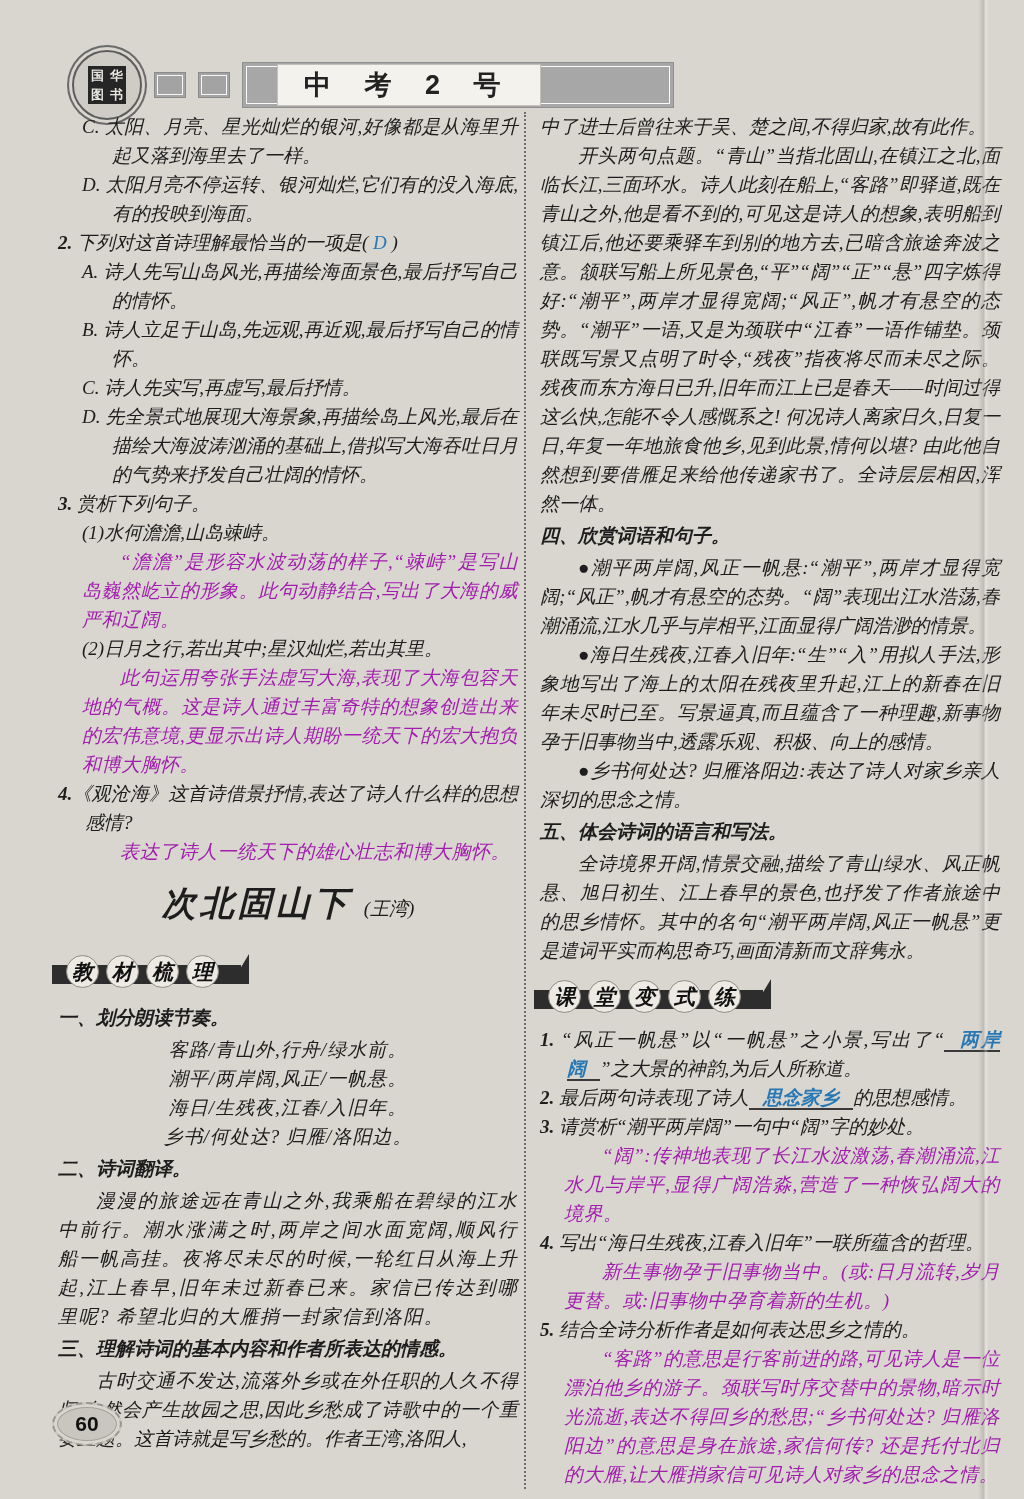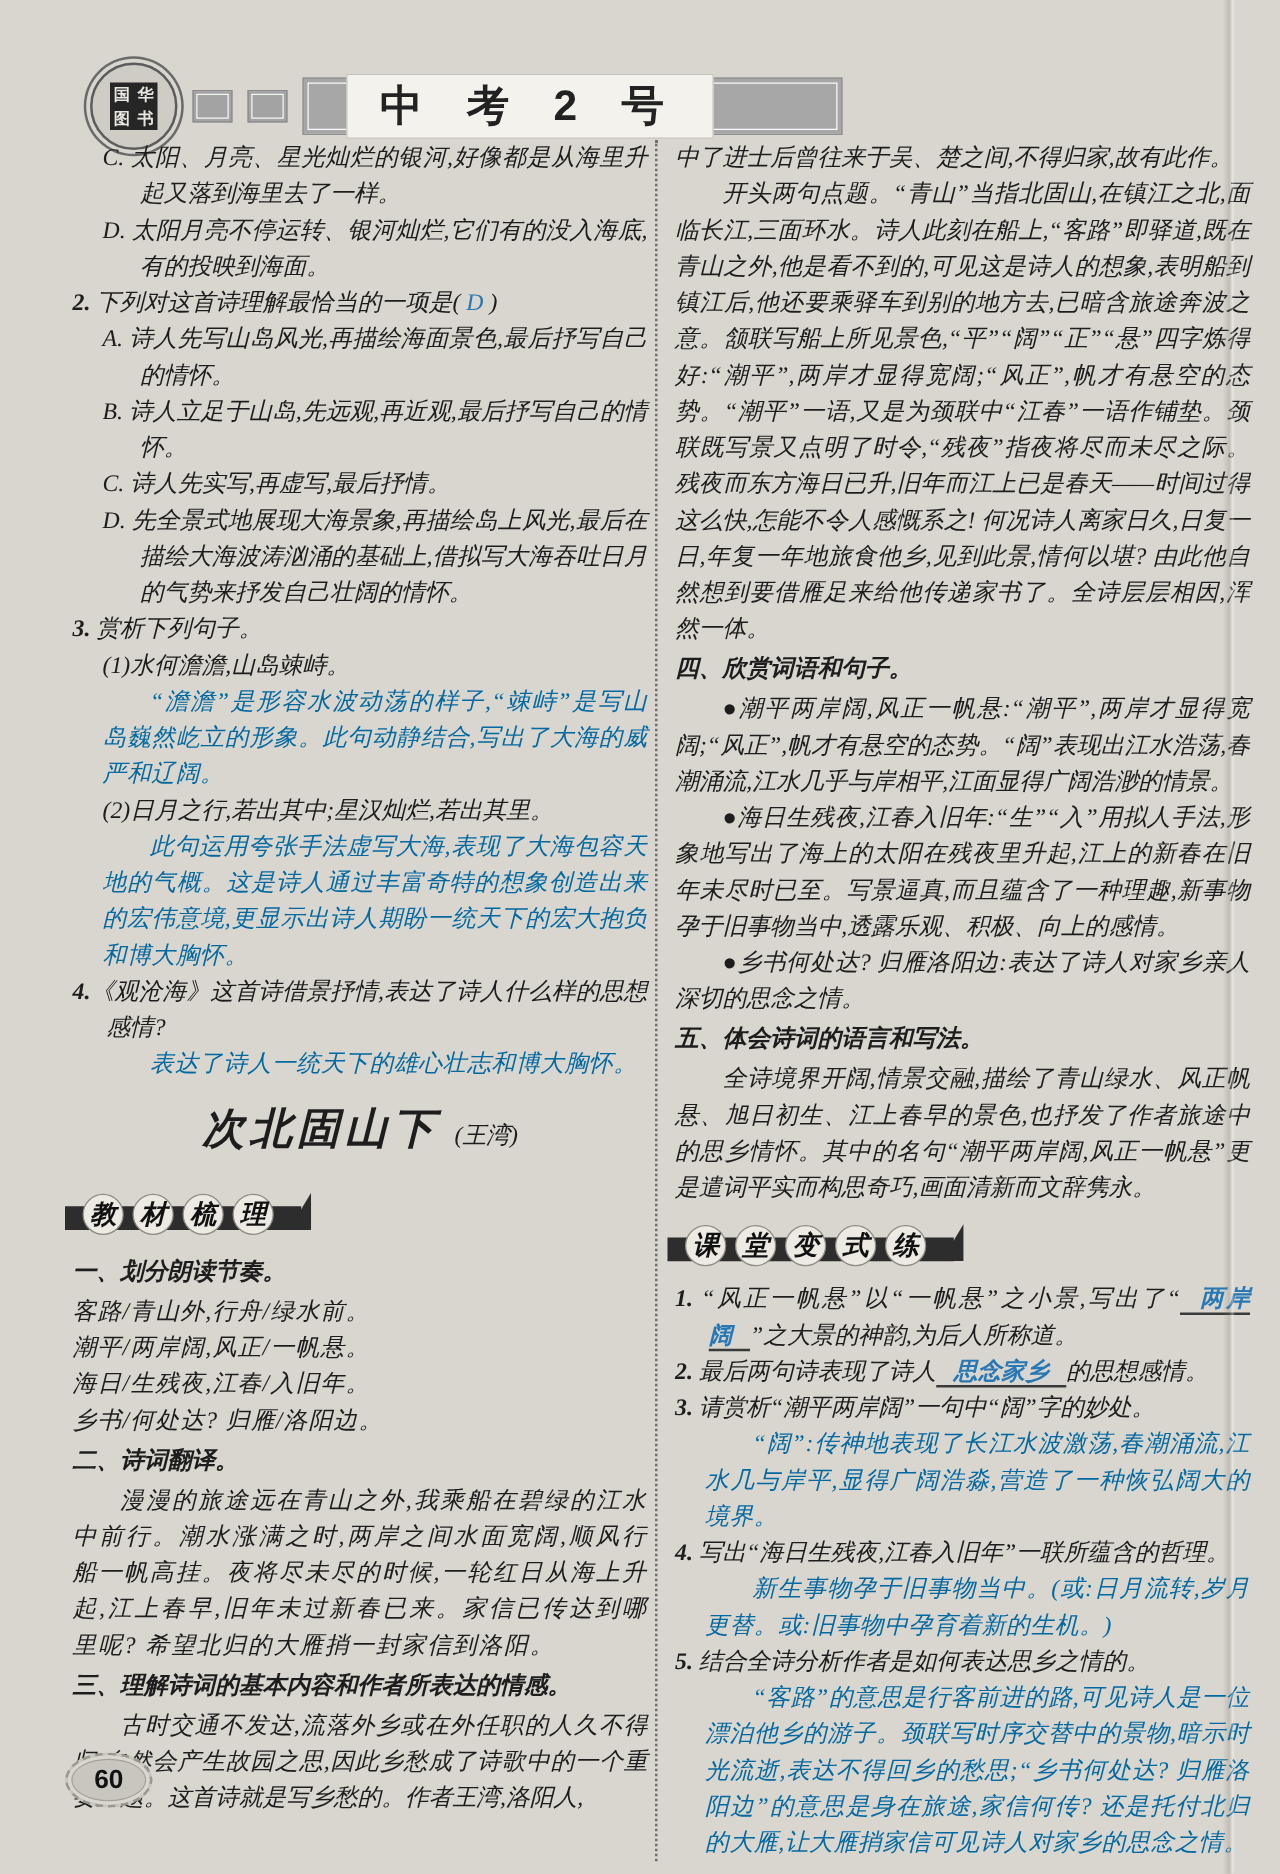--- a/index.html
+++ b/index.html
@@ -18,37 +18,37 @@
     display:flex;align-items:center;justify-content:center;background:#cfccc5;}
   .logo-inner{width:38px;height:38px;background:#262626;display:grid;grid-template-columns:1fr 1fr;
     align-items:center;justify-items:center;color:#e8e6e0;font-size:13px;font-weight:bold;line-height:17px;
     font-family:"Liberation Sans",sans-serif;}
   .dbar{height:24px;background:#a3a3a3;border:1px solid #8a8a8a;box-shadow:inset 0 0 0 2px #a3a3a3,inset 0 0 0 3px rgba(255,255,255,.9);}
   .dbar.small{width:30px;}
   .masthead{position:relative;width:430px;height:44px;background:#a7a7a7;border:1px solid #8f8f8f;
     box-shadow:inset 0 0 0 3px #a7a7a7,inset 0 0 0 4px rgba(255,255,255,.95);
     display:flex;align-items:center;}
   .masthead-box{margin-left:34px;background:#f4f2ec;padding:2px 26px;border:1px solid #c4c1ba;}
-  .masthead-title{font-family:"Liberation Sans",sans-serif;font-weight:bold;font-size:34px;letter-spacing:13px;color:#222;white-space:nowrap;}
+  .masthead-title{font-family:"Liberation Sans",sans-serif;font-weight:bold;font-size:27px;letter-spacing:13px;color:#222;white-space:nowrap;}
   
   .content{position:absolute;top:112px;left:58px;display:flex;}
   .col{width:460px;}
   .col-divider{width:0;border-left:2px dotted #6f6f6f;margin-left:6px;margin-right:14px;}
   .blk{font-size:19px;line-height:29px;text-align:justify;font-style:italic;}
   .seg-num{font-weight:bold;}
   .seg-blue{color:#2878b5;}
   .seg-fill{color:#2878b5;font-weight:bold;border-bottom:2px solid #3a3a3a;padding:0 14px;}
   .option{margin-left:24px;padding-left:30px;text-indent:-30px;}
   .q{padding-left:27px;text-indent:-27px;}
   .sub{margin-left:24px;}
-  .answer{color:#0369a1;margin-left:24px;text-indent:38px;letter-spacing:.5px;}
+  .answer{color:#a21caf;margin-left:24px;text-indent:38px;letter-spacing:.5px;}
   .para{text-indent:38px;}
   .para0{text-indent:0;}
   .kai{font-style:italic;letter-spacing:1.5px;text-indent:38px;}
-  .poem{text-align:left;letter-spacing:1px;}
+  .poem{text-align:center;letter-spacing:1px;}
   .bullet{text-indent:38px;}
   .heading{font-weight:bold;font-family:"Liberation Sans",sans-serif;margin:3px 0;}
   
   .title{ text-align:center;margin:14px 0 8px;line-height:46px;}
   .title .main{font-size:34px;font-weight:bold;font-family:"Liberation Sans",sans-serif;letter-spacing:4px;text-align:center;}
   .title .subt{font-size:19px;margin-left:12px;}
   
   .banner{position:relative;display:inline-flex;align-items:center;gap:7px;height:42px;margin:10px 0 8px;padding:0 22px 0 8px;}
   .banner::before{content:"";position:absolute;left:-6px;right:0;top:15px;height:19px;background:#2d2d2d;}
   .banner::after{content:"";position:absolute;right:-8px;top:4px;width:18px;height:30px;background:#2d2d2d;

